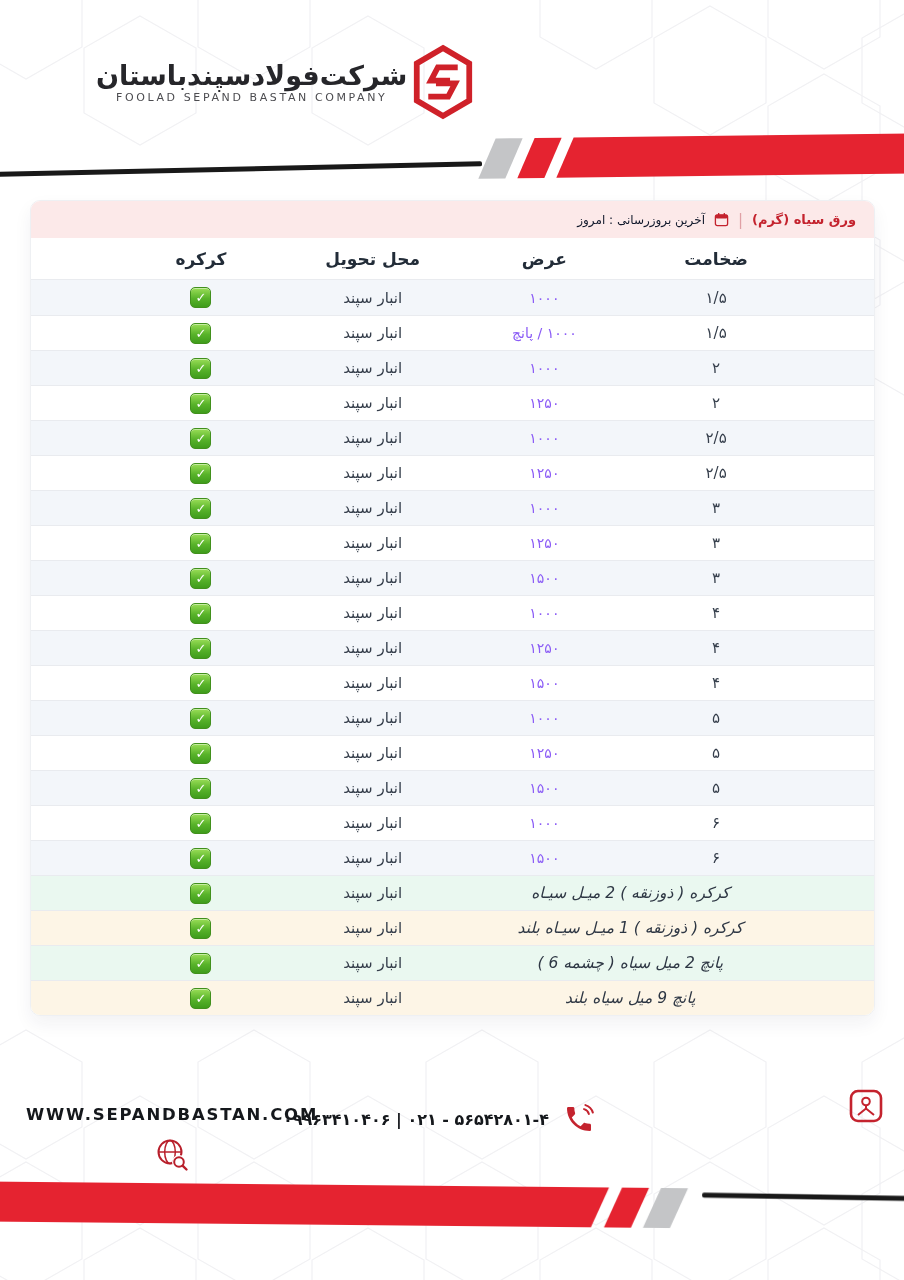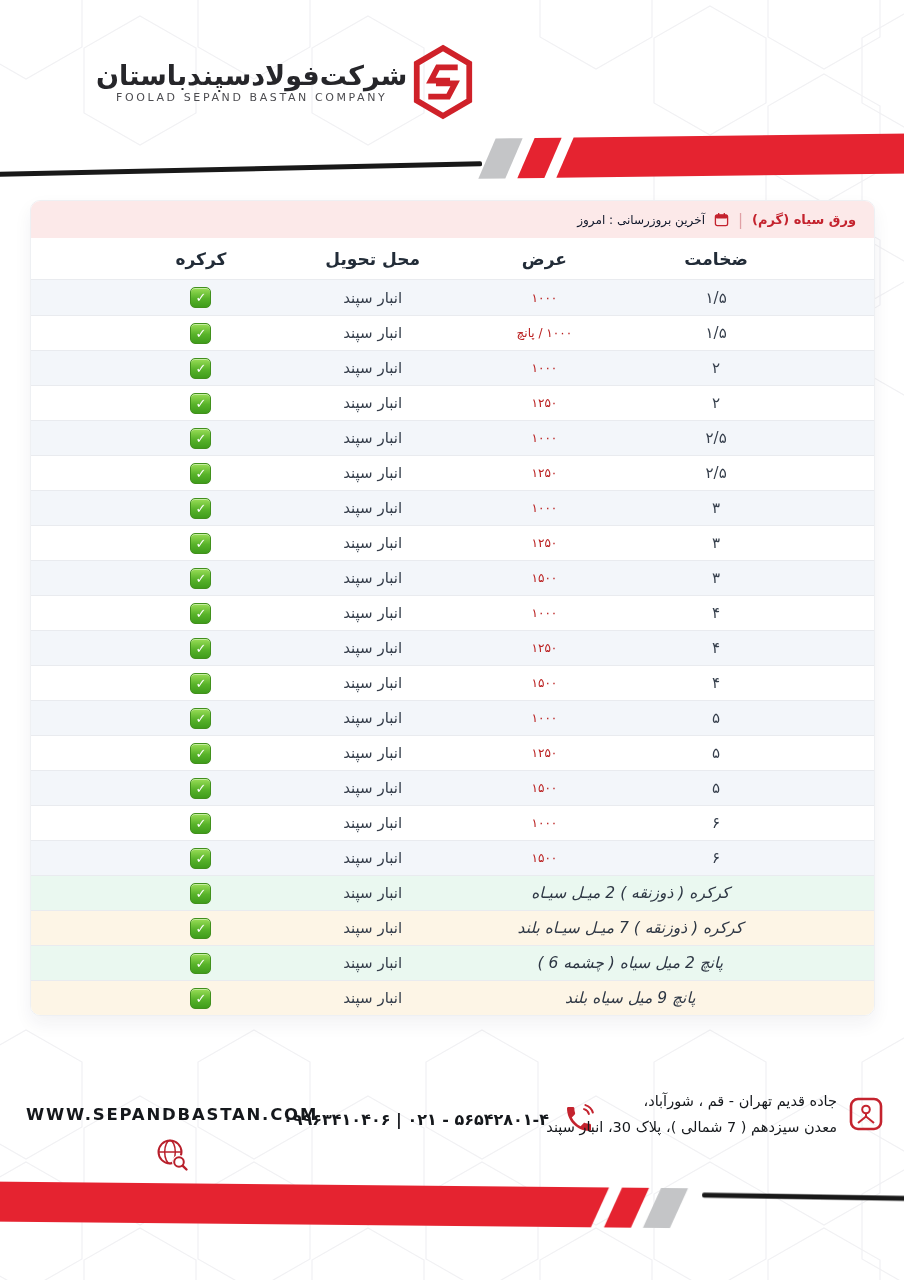--- a/index.html
+++ b/index.html
@@ -48,21 +48,21 @@
   .title-main { font-size:13px; font-weight:bold; color:#c4232e; }
   .title-pipe { color:#e0a0a5; font-size:15px; }
   .title-update { font-size:12px; color:#0f172a; }
   .grid-row {
     display:grid; grid-template-columns:1fr 1fr 1fr 1fr;
     align-items:center; text-align:center; padding:0 72px 0 84px;
   }
   .head-row { height:42px; background:#fff; font-weight:bold; font-size:17px; color:#222c38; border-bottom:1px solid #e9ebef; }
   .row { height:35px; font-size:15px; color:#353e4b; }
   .row + .row { border-top:1px solid #e9ebef; }
-  .cell-width { font-size:12px; color:#b91c1c; }
+  .cell-width { font-size:14px; color:#8b5cf6; }
   .cell-product { grid-column:span 2; font-size:15.5px; color:#2e3744; font-weight:500;font-style:italic; }
   .check {
     display:inline-flex; align-items:center; justify-content:center;
     width:21px; height:21px; border-radius:5px;
     background:linear-gradient(180deg,#9ade57 0%,#58b32a 55%,#3f9c1b 100%);
     border:1px solid #41901c; box-shadow:inset 0 1px 0 rgba(255,255,255,.45);
     color:#fff; font-size:13px; font-weight:bold; line-height:1;
   }
   .check::after { content:"✓"; }
 
@@ -277,21 +277,21 @@
       <span><span class="check"></span></span>
     </div>
 
     <div class="grid-row row" style="background-color: rgb(234, 248, 240);">
       <span class="cell-product">کرکره ( ذوزنقه ) 2 میـل سیـاه</span>
       <span class="cell-location">انبار سپند</span>
       <span><span class="check"></span></span>
     </div>
 
     <div class="grid-row row" style="background-color: rgb(253, 245, 230);">
-      <span class="cell-product">کرکره ( ذوزنقه ) 7 میـل سیـاه بلند</span>
+      <span class="cell-product">کرکره ( ذوزنقه ) 1 میـل سیـاه بلند</span>
       <span class="cell-location">انبار سپند</span>
       <span><span class="check"></span></span>
     </div>
 
     <div class="grid-row row" style="background-color: rgb(234, 248, 240);">
       <span class="cell-product">پانچ 2 میل سیاه ( چشمه 6 )</span>
       <span class="cell-location">انبار سپند</span>
       <span><span class="check"></span></span>
     </div>
 
@@ -324,24 +324,20 @@
     </svg>
   </div>
 
   <div class="f-address">
     <svg width="36" height="36" viewBox="0 0 36 36">
       <rect x="3" y="3" width="30" height="30" rx="7" fill="none" stroke="#c4232e" stroke-width="2.6"></rect>
       <circle cx="18" cy="13.5" r="3.8" fill="none" stroke="#c4232e" stroke-width="2"></circle>
       <line x1="18" y1="17.5" x2="18" y2="21.5" stroke="#c4232e" stroke-width="2"></line>
       <path d="M10 27 l8 -6.5 8 6.5" fill="none" stroke="#c4232e" stroke-width="2"></path>
     </svg>
-    <div class="txt">
-      <div>جاده قدیم تهران - قم ، شورآباد،</div>
-      <div>معدن سیزدهم ( 7 شمالی )، پلاک 30، انبار سپند</div>
-    </div>
   </div>
 
   <div class="band-bottom">
     <div class="stripe red-big"></div>
     <div class="stripe red-sm"></div>
     <div class="stripe gray"></div>
     <div class="black-line"></div>
   </div>
 
 </div>

